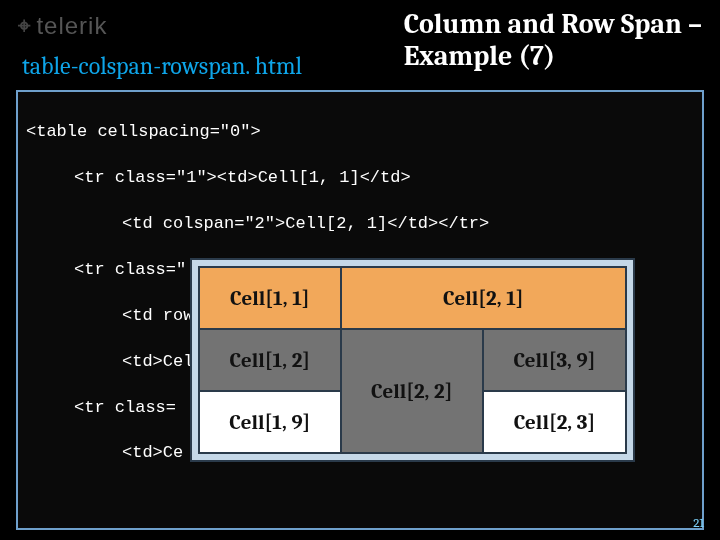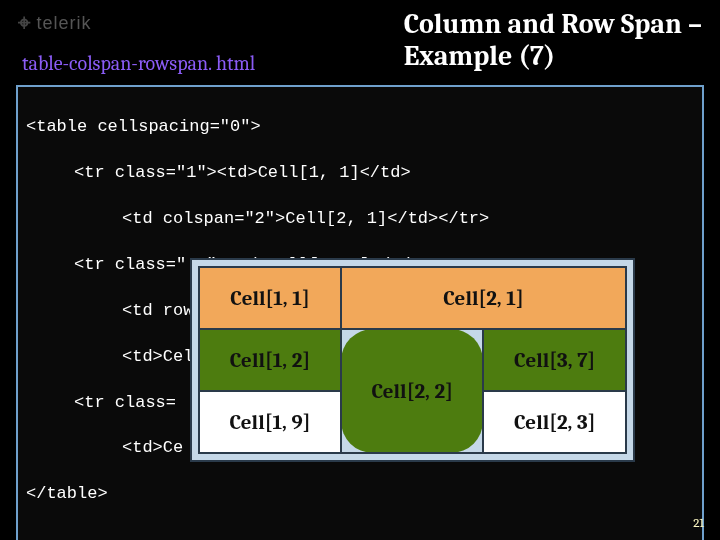--- a/index.html
+++ b/index.html
@@ -24,34 +24,34 @@
     margin-top: 4px;
   }
   .logo-icon {
     color: #444;
     font-size: 22px;
     font-weight: bold;
     line-height: 1;
   }
   .logo-text {
     color: #555;
-    font-size: 18px;
+    font-size: 24px;
     letter-spacing: 1px;
     font-weight: 400;
   }
   .title {
     color: #fff;
     font-size: 28px;
     font-weight: 700;
     line-height: 1.15;
     font-family: Cambria, Georgia, serif;
   }
   .subtitle {
-    color: #8b5cf6;
-    font-size: 20px;
+    color: #0ea5e9;
+    font-size: 24px;
     font-family: Cambria, Georgia, serif;
     padding: 0 0 6px 22px;
     margin-top: -20px;
   }
   .code-box {
     margin: 4px 16px 0 16px;
     border: 2px solid #6fa0cc;
     background: #0a0a0a;
     color: #fff;
     font-family: Consolas, 'Courier New', monospace;
@@ -80,28 +80,28 @@
     border: 2px solid #2a3a4a;
     font-family: Cambria, Georgia, serif;
     font-size: 21px;
     font-weight: 700;
     color: #111;
     padding: 18px 8px;
     text-align: center;
     vertical-align: middle;
   }
   .row1 td { background: #f2a85a; }
-  .row2 td, .rowspan-cell { background: #4d7c0f; }
+  .row2 td, .rowspan-cell { background: #737373; }
   .row3 td { background: #fff; }
-  .rowspan-cell { background: #d9e4ec; border-radius: 32px; }
+  .rowspan-cell { background: #d9e4ec; }
   .page-number {
     position: absolute;
     right: 16px;
     bottom: 10px;
-    color: #fef9c3;
+    color: #7dd3fc;
     font-size: 13px;
     font-family: Cambria, Georgia, serif;
   }
 </style>
 </head>
 <body>
 
 <div class="header">
   <div class="logo-area">
     <span class="logo-icon">⌖</span>
@@ -117,34 +117,33 @@
 
 <div class="code-box">
 <span class="code-line">&lt;table cellspacing="0"&gt;</span>
 <span class="code-line indent1">&lt;tr class="1"&gt;&lt;td&gt;Cell[1, 1]&lt;/td&gt;</span>
 <span class="code-line indent2">&lt;td colspan="2"&gt;Cell[2, 1]&lt;/td&gt;&lt;/tr&gt;</span>
 <span class="code-line indent1">&lt;tr class=" 2"&gt;&lt;td&gt;Cell[1, 2]&lt;/td&gt;</span>
 <span class="code-line indent2">&lt;td rowspan="2"&gt;Cell[2, 2]&lt;/td&gt;</span>
 <span class="code-line indent2">&lt;td&gt;Cell[3, 2]&lt;/td&gt;&lt;/tr&gt;</span>
 <span class="code-line indent1">&lt;tr class=</span>
 <span class="code-line indent2">&lt;td&gt;Ce</span>
-<span class="code-line">&lt;/table&gt;</span>
 </div>
 
 <div class="preview-box">
   <table>
     <tbody>
         <tr class="row1">
       <td>Cell[1, 1]</td>
       <td colspan="2">Cell[2, 1]</td>
     </tr>
     <tr class="row2">
       <td>Cell[1, 2]</td>
       <td rowspan="2" class="rowspan-cell">Cell[2, 2]</td>
-      <td>Cell[3, 7]</td>
+      <td>Cell[3, 9]</td>
     </tr>
     <tr class="row3">
       <td>Cell[1, 9]</td>
       <td>Cell[2, 3]</td>
     </tr>
   </tbody>
     </table>
 </div>
 
 <div class="page-number">21</div>

